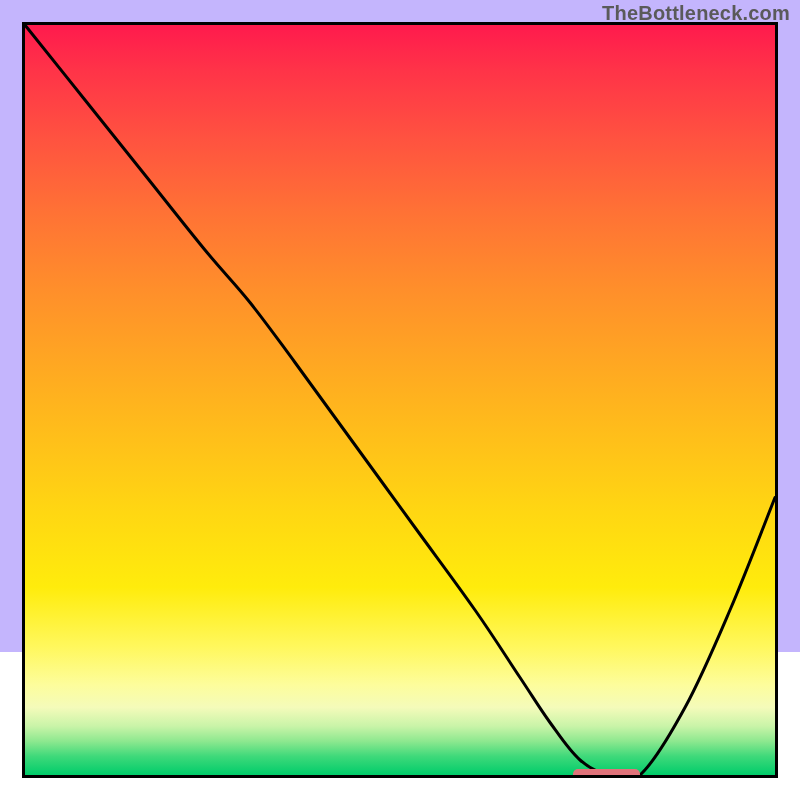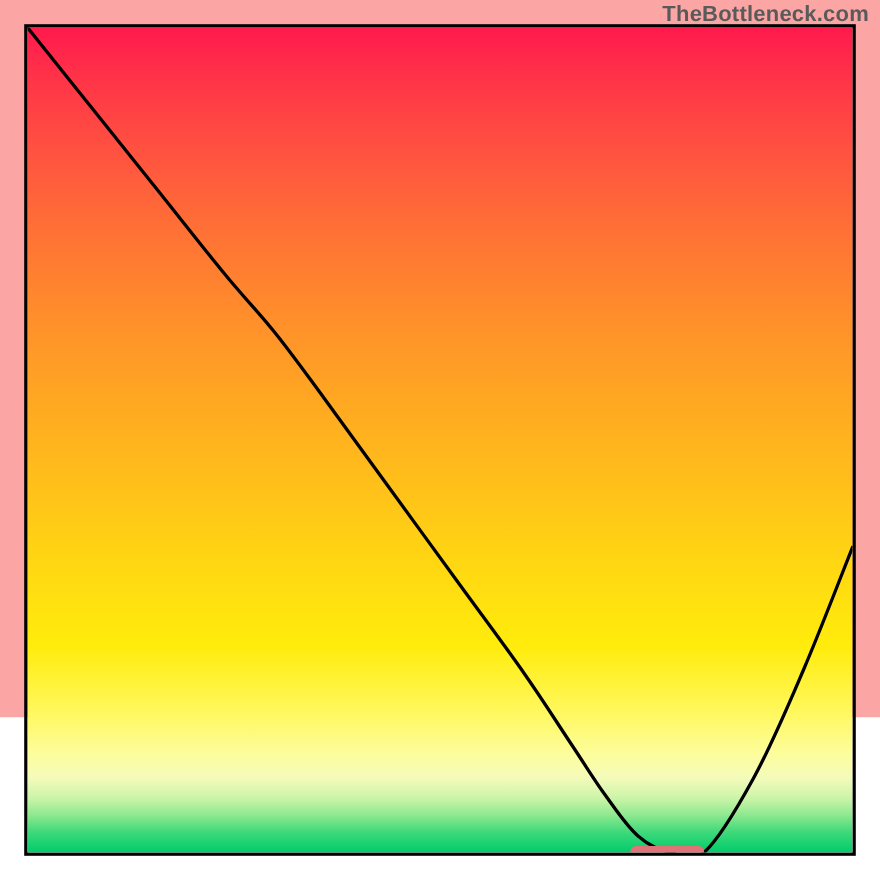--- a/index.html
+++ b/index.html
@@ -7,21 +7,21 @@
     padding: 0;
     width: 800px;
     height: 800px;
     background: #ffffff;
     font-family: Arial, Helvetica, sans-serif;
   }
   .container {
     position: relative;
     width: 800px;
     height: 652px;
-    background: #fca5a5;
+    background: #c4b5fd;
   }
   .watermark {
     position: absolute;
     top: 2px;
     right: 10px;
     font-size: 20px;
     font-weight: 600;
     color: #5a5a5a;
     letter-spacing: 0.2px;
     z-index: 20;

